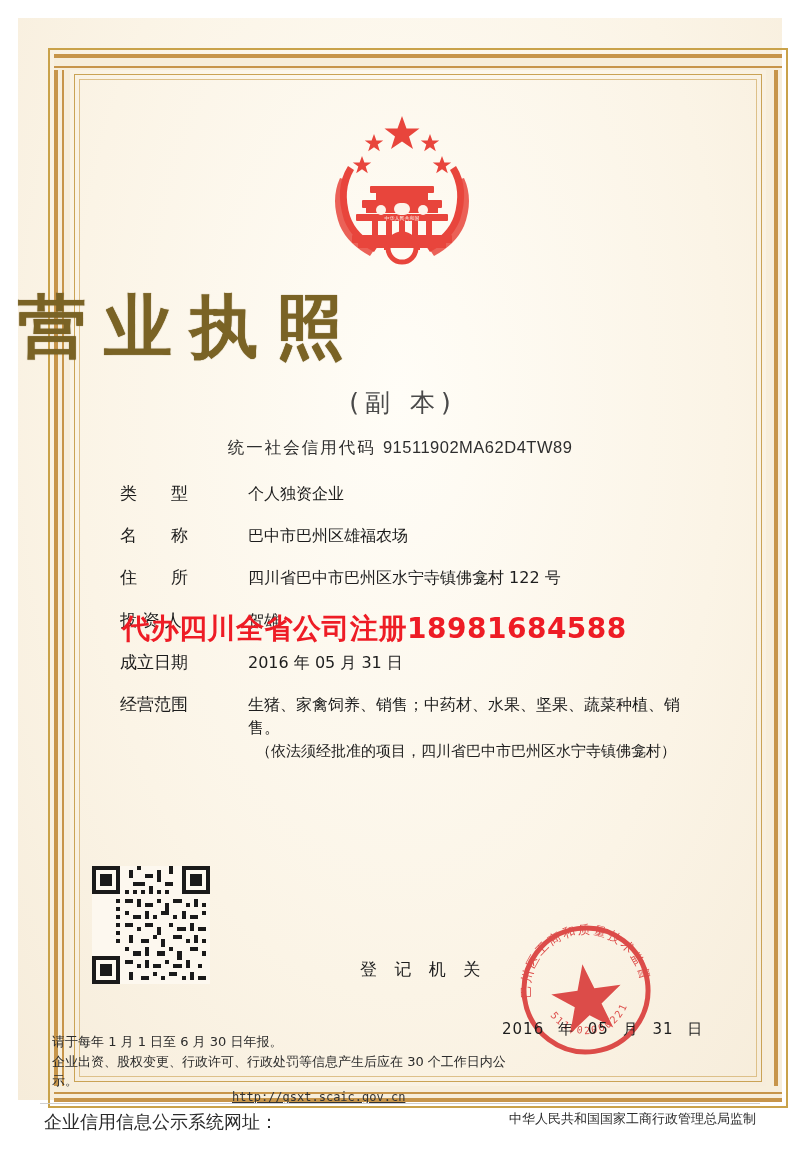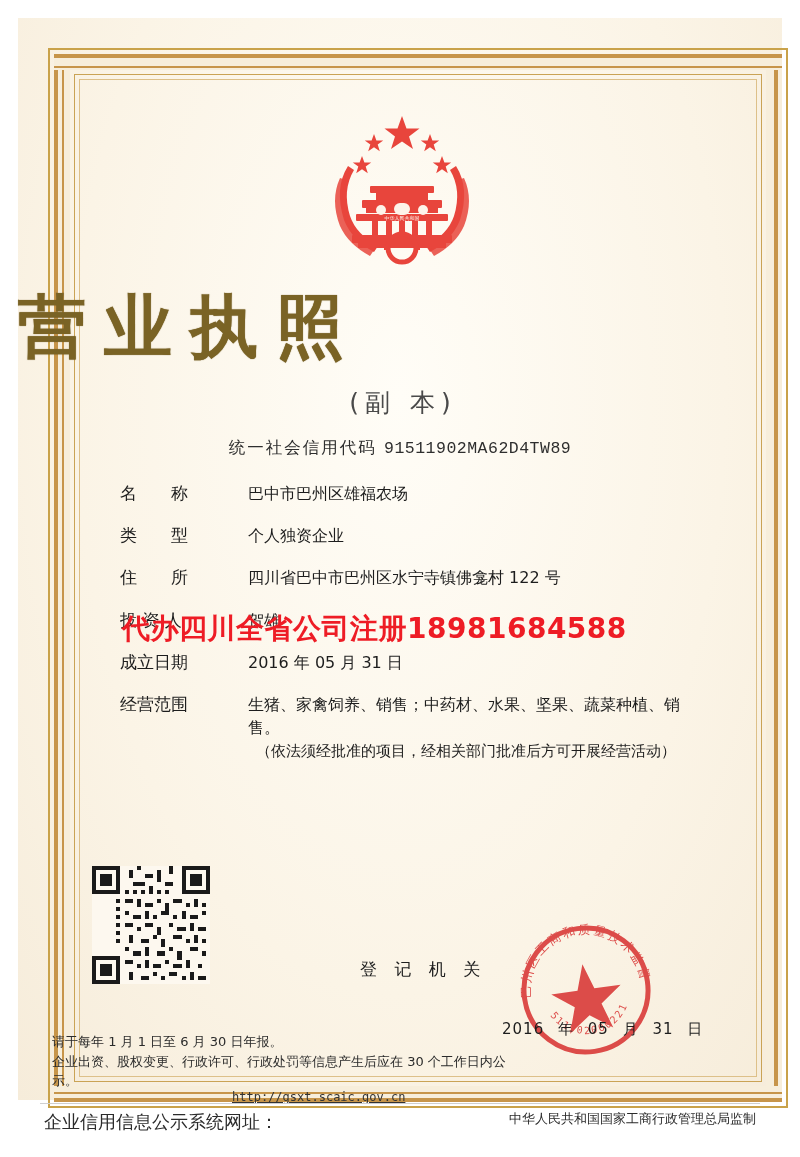--- a/index.html
+++ b/index.html
@@ -106,21 +106,21 @@
     position: absolute;
     left: 0; top: 437px;
     width: 800px;
     text-align: center;
     font-family: "DejaVu Sans", sans-serif;
     font-size: 16.5px;
     letter-spacing: 2px;
     color: #2e2e2e;
   }
   .credit-code .num {
-    font-family: Liberation Mono, monospace;
+    font-family: Liberation Sans, sans-serif;
     letter-spacing: 0.5px;
   }
 
   
   .fields {
     position: absolute;
     left: 120px; top: 482px;
     width: 580px;
   }
   .row {
@@ -319,44 +319,44 @@
   <div class="title">营业执照</div>
   <div class="subtitle">(副 本)</div>
 
   <div class="credit-code">
     <span>统一社会信用代码</span>
     <span class="num">91511902MA62D4TW89</span>
   </div>
 
   <div class="fields">
     <div class="row">
+      <div class="label">类　　型</div>
+      <div class="value">个人独资企业</div>
+    </div>
+    <div class="row">
       <div class="label">名　　称</div>
       <div class="value">巴中市巴州区雄福农场</div>
-    </div>
-    <div class="row">
-      <div class="label">类　　型</div>
-      <div class="value">个人独资企业</div>
     </div>
     <div class="row">
       <div class="label">住　　所</div>
       <div class="value">四川省巴中市巴州区水宁寺镇佛龛村 122 号</div>
     </div>
     <div class="row">
       <div class="label">投 资 人</div>
       <div class="value">贺雄</div>
     </div>
     <div class="row">
       <div class="label">成立日期</div>
       <div class="value">2016 年 05 月 31 日</div>
     </div>
     <div class="row scope">
       <div class="label">经营范围</div>
       <div class="value">
         <span>生猪、家禽饲养、销售；中药材、水果、坚果、蔬菜种植、销售。</span>
-        <span class="sub">（依法须经批准的项目，经相关部门批准后方可开展经营活动）</span>
+        <span class="sub">（依法须经批准的项目，四川省巴中市巴州区水宁寺镇佛龛村）</span>
       </div>
     </div>
   </div>
 
   <div class="watermark">代办四川全省公司注册18981684588</div>
 
   <div class="qr">
     <svg width="118" height="118" viewBox="0 0 29 29" shape-rendering="crispEdges" xmlns="http://www.w3.org/2000/svg">
       <rect width="29" height="29" fill="#fdf8ef"></rect>
       <g fill="#1a1a1a">

